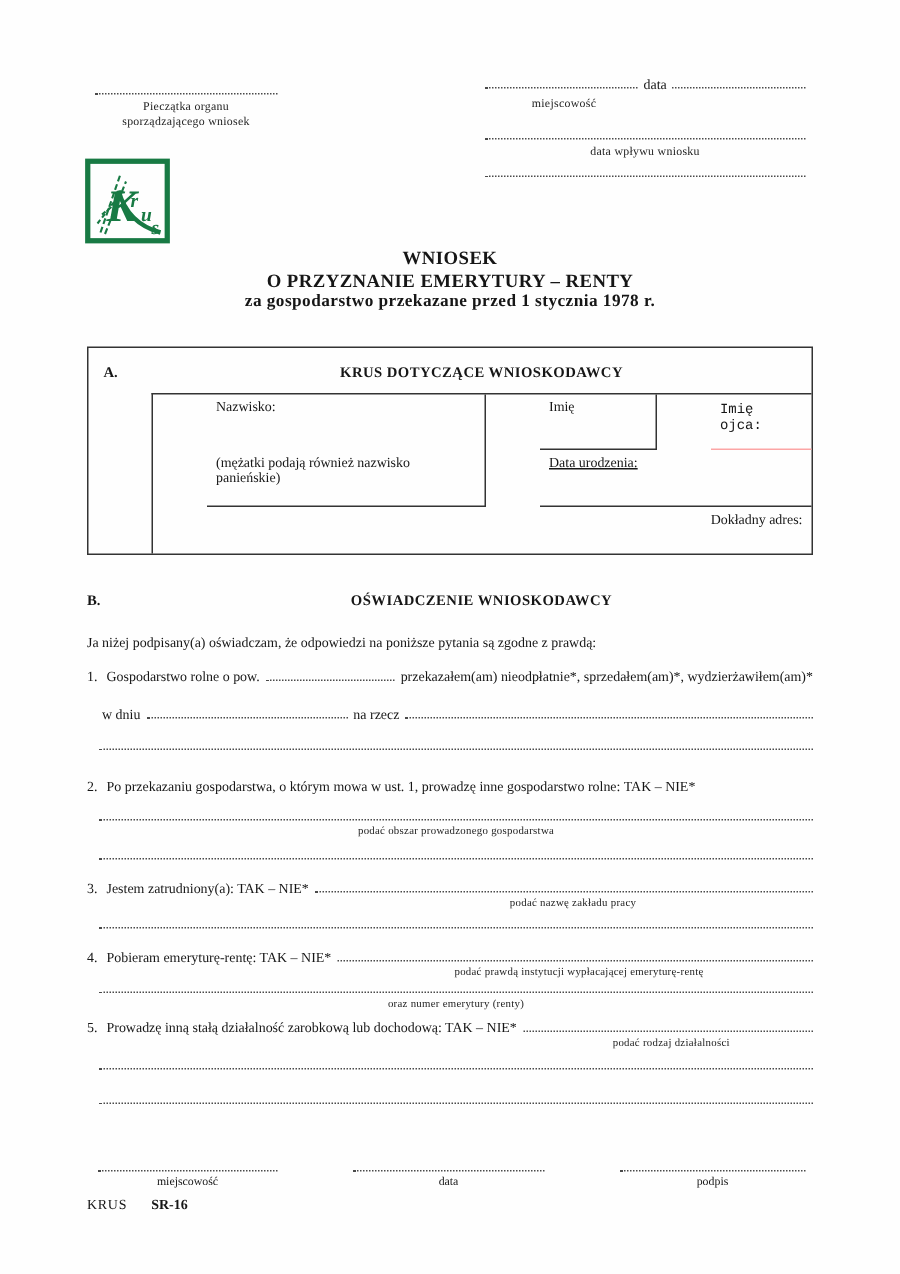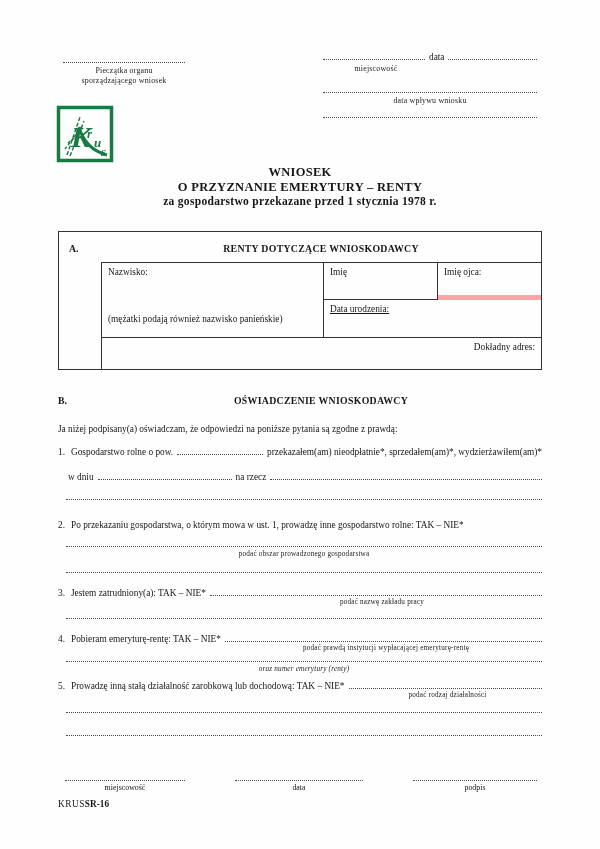--- a/index.html
+++ b/index.html
@@ -26,26 +26,26 @@
   .title-line { position:absolute; left:0; width:600px; text-align:center;
                 font-weight:bold; letter-spacing:0.3px; }
 
   
   .tableA { position:absolute; left:58px; top:231px; width:484px; height:139px;
             border:1px solid #333; }
   .tableA .inner { position:absolute; left:42px; top:30px; right:0; bottom:0;
             display:grid; grid-template-columns:222px 114px 1fr;
             grid-template-rows:37px 38px 1fr;
             border-top:1px solid #333; border-left:1px solid #333; }
-  .cell { padding:4px 6px; font-size:9.3px; }
+  .cell { padding:4px 6px; font-size:9.3px;margin-left:36px; }
   .c-surname { grid-row:1/3; grid-column:1; border-right:1px solid #333;
                border-bottom:1px solid #333; display:flex; flex-direction:column;
                justify-content:space-between; padding-bottom:13px; }
   .c-imie { grid-row:1; grid-column:2; border-right:1px solid #333; border-bottom:1px solid #333; }
-  .c-ojca { grid-row:1; grid-column:3; border-bottom:5px solid #fca5a5; }
+  .c-ojca { grid-row:1; grid-column:3; border-bottom:1px solid #fca5a5;font-family:Liberation Mono, monospace; }
   .c-birth { grid-row:2; grid-column:2/4; border-bottom:1px solid #333;text-decoration:underline; }
   .c-addr { grid-row:3; grid-column:1/4;text-align:right; }
 
   .sigcap { position:absolute; font-size:7.9px; text-align:center; white-space:nowrap; }
 </style>
 </head>
 <body>
 
 <div class="page">
 
@@ -85,21 +85,21 @@
       </g>
     </svg>
   </div>
 
   <div class="title-line" style="top:165px; font-size:12.5px;">WNIOSEK</div>
   <div class="title-line" style="top:180px; font-size:12.5px;">O PRZYZNANIE EMERYTURY – RENTY</div>
   <div class="title-line" style="top:195px; font-size:11.5px;">za gospodarstwo przekazane przed 1 stycznia 1978 r.</div>
 
   <div class="tableA">
     <div class="t bold" style="left:10px; top:11px; font-size:9.8px;">A.</div>
-    <div class="t bold ctr" style="left:42px; width:440px; top:11px; font-size:9.8px; letter-spacing:0.3px;">RENTY DOTYCZĄCE WNIOSKODAWCY</div>
+    <div class="t bold ctr" style="left:42px; width:440px; top:11px; font-size:9.8px; letter-spacing:0.3px;">KRUS DOTYCZĄCE WNIOSKODAWCY</div>
     <div class="inner">
       <div class="cell c-surname">
         <span>Nazwisko:</span>
         <span>(mężatki podają również nazwisko panieńskie)</span>
       </div>
       <div class="cell c-imie">
         <span>Imię</span>
       </div>
       <div class="cell c-ojca">
         <span>Imię ojca:</span>
@@ -148,21 +148,21 @@
   <div class="cap" style="left:222px; top:598px; width:320px;">podać nazwę zakładu pracy</div>
   <div class="dl" style="left:66px; top:618px; width:476px;"></div>
 
   <div class="frow" style="left:58px; top:634px; width:484px;">
     <span class="num">4.</span>
     <span>Pobieram emeryturę-rentę: TAK – NIE*</span>
     <span class="fdots grow ml4"></span>
   </div>
   <div class="cap" style="left:230px; top:644px; width:312px;">podać prawdą instytucji wypłacającej emeryturę-rentę</div>
   <div class="dl" style="left:66px; top:661px; width:476px;"></div>
-  <div class="cap" style="left:66px; top:665px; width:476px;font-style:italic;">oraz numer emerytury (renty)</div>
+  <div class="cap" style="left:66px; top:665px; width:476px;">oraz numer emerytury (renty)</div>
 
   <div class="frow" style="left:58px; top:681px; width:484px;">
     <span class="num">5.</span>
     <span>Prowadzę inną stałą działalność zarobkową lub dochodową: TAK – NIE*</span>
     <span class="fdots grow ml4"></span>
   </div>
   <div class="cap" style="left:353px; top:691px; width:189px;">podać rodzaj działalności</div>
   <div class="dl" style="left:66px; top:712px; width:476px;"></div>
   <div class="dl" style="left:66px; top:735px; width:476px;"></div>
 
@@ -170,16 +170,16 @@
   <div class="sigcap" style="left:65px; top:783px; width:120px;">miejscowość</div>
 
   <div class="dl" style="left:235px; top:780px; width:128px;"></div>
   <div class="sigcap" style="left:235px; top:783px; width:128px;">data</div>
 
   <div class="dl" style="left:413px; top:780px; width:124px;"></div>
   <div class="sigcap" style="left:413px; top:783px; width:124px;">podpis</div>
 
   <div class="frow" style="left:58px; top:799px;">
     <span style="letter-spacing:0.5px;">KRUS</span>
-    <span class="bold" style="margin-left:0;">SR-16</span>
+    <span class="bold" style="margin-left:16px;">SR-16</span>
   </div>
 
 </div>
 
 </body></html>

